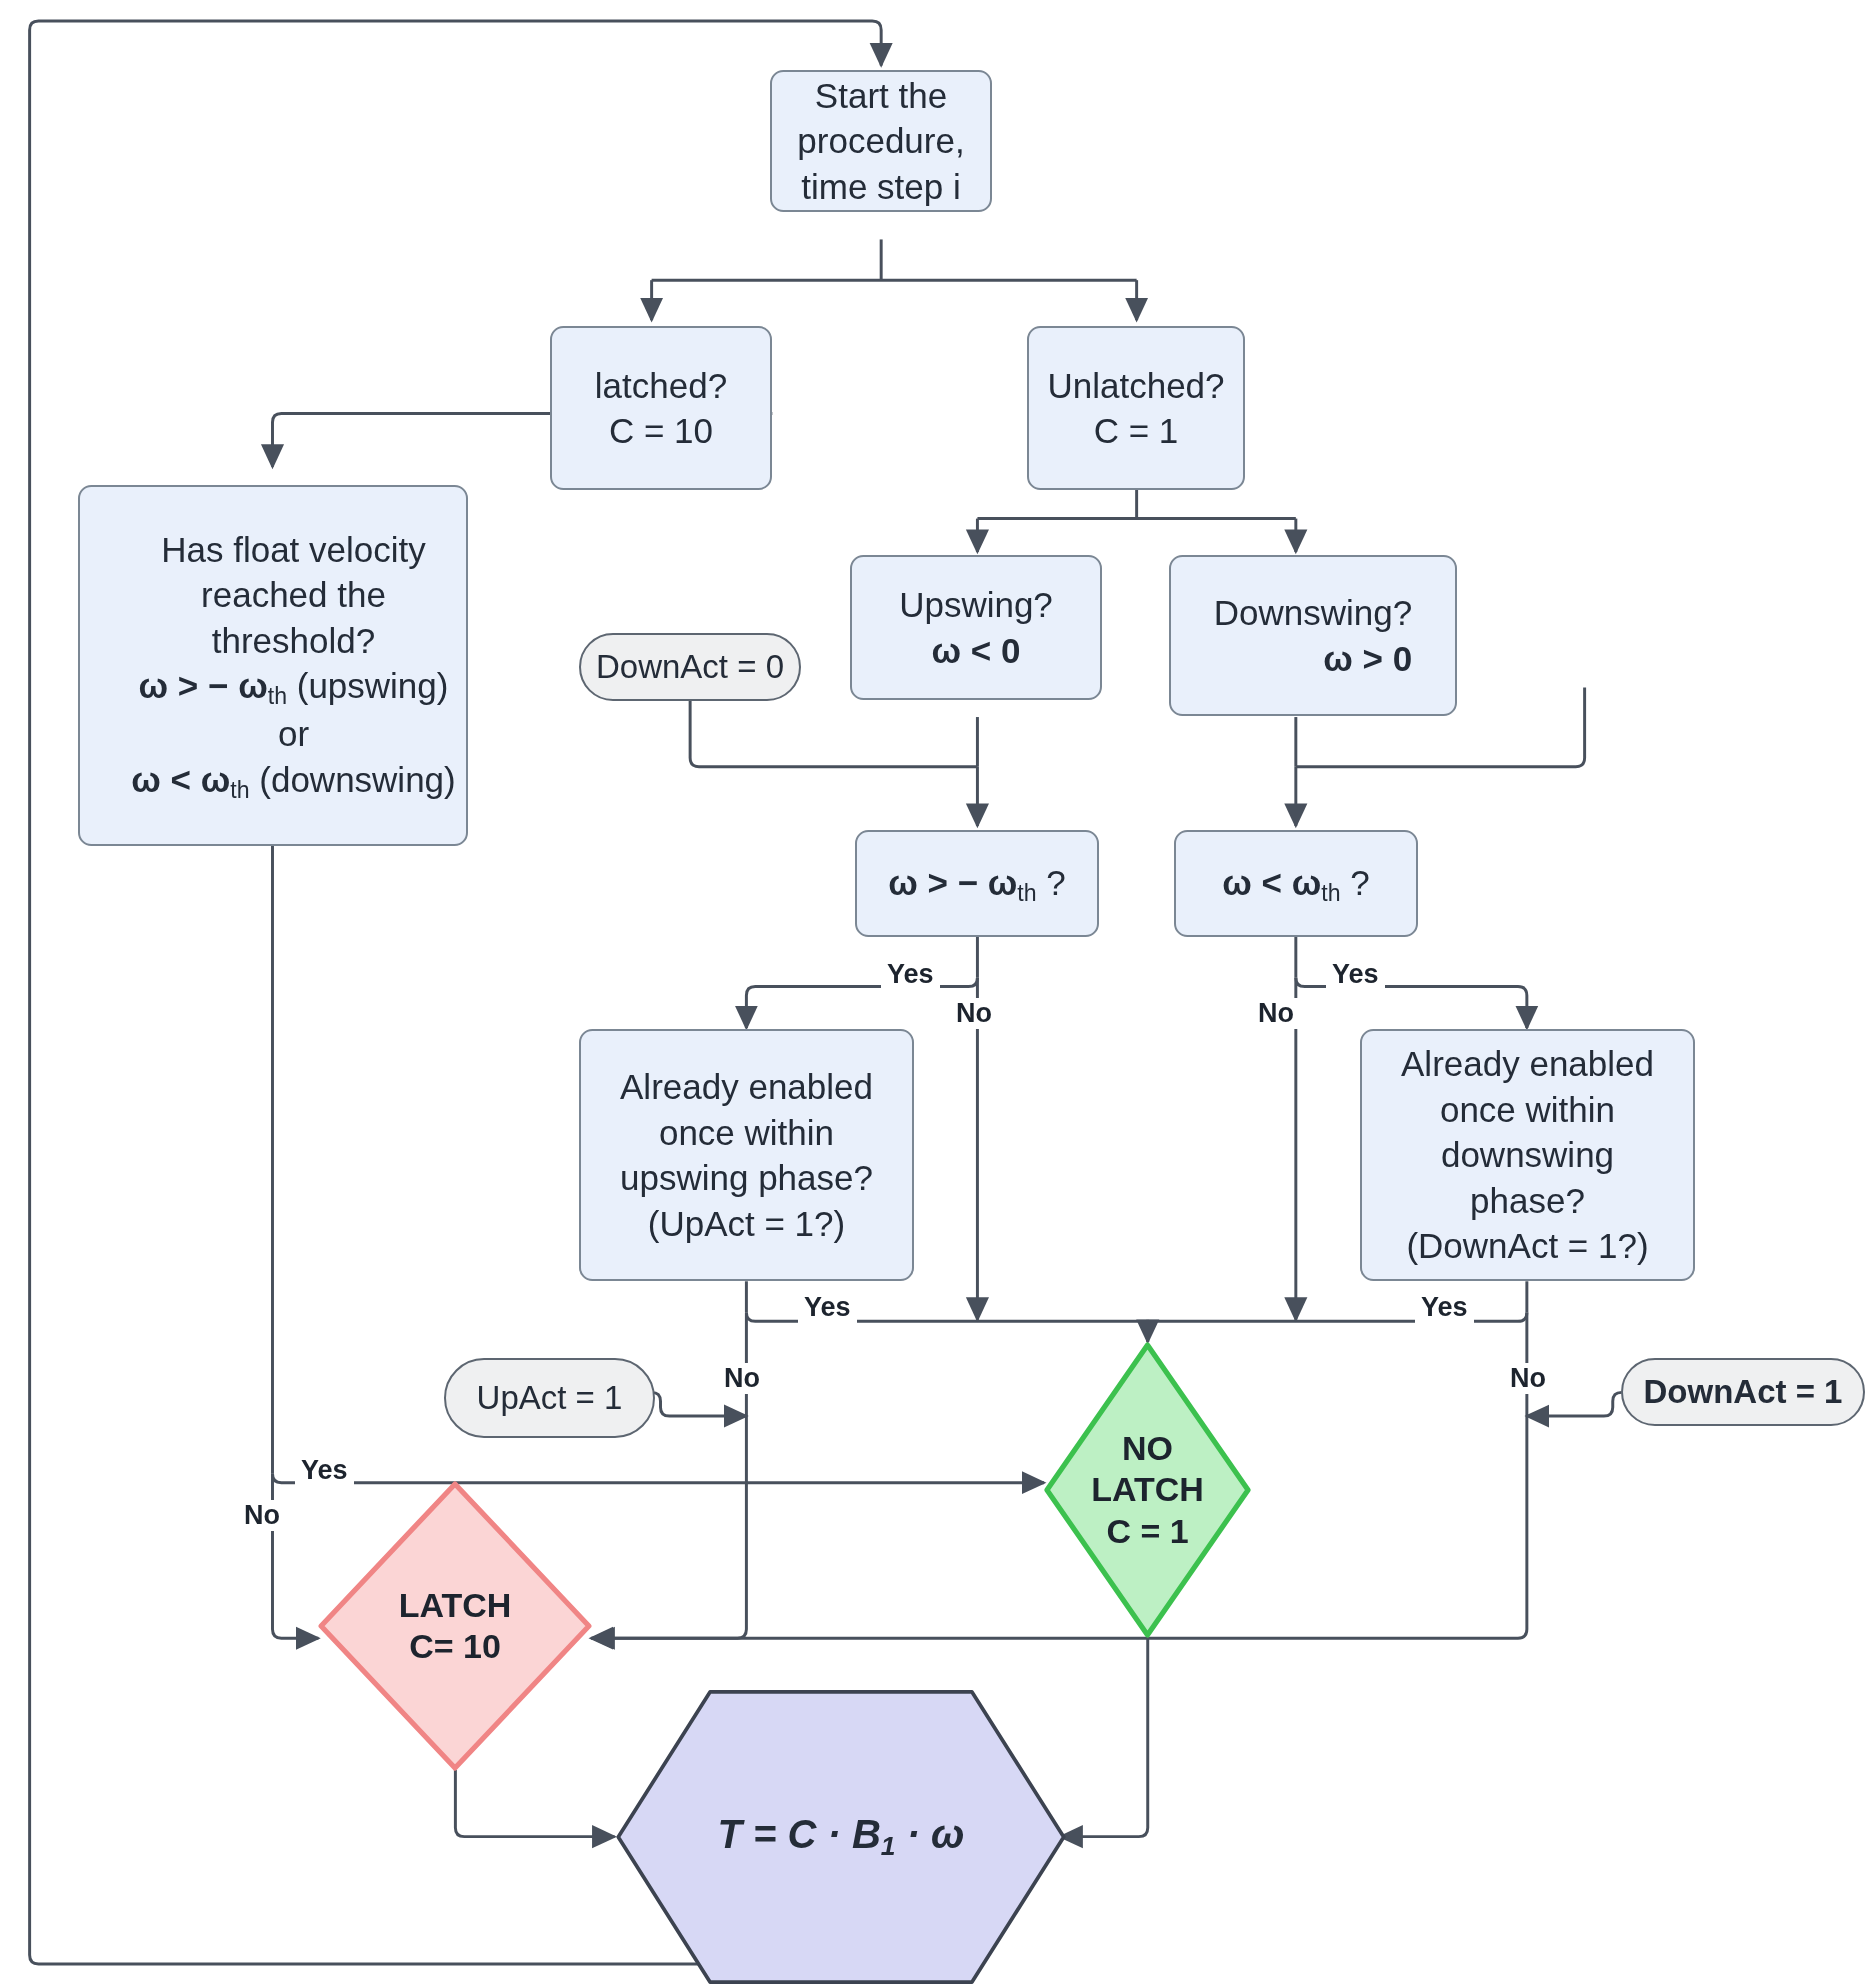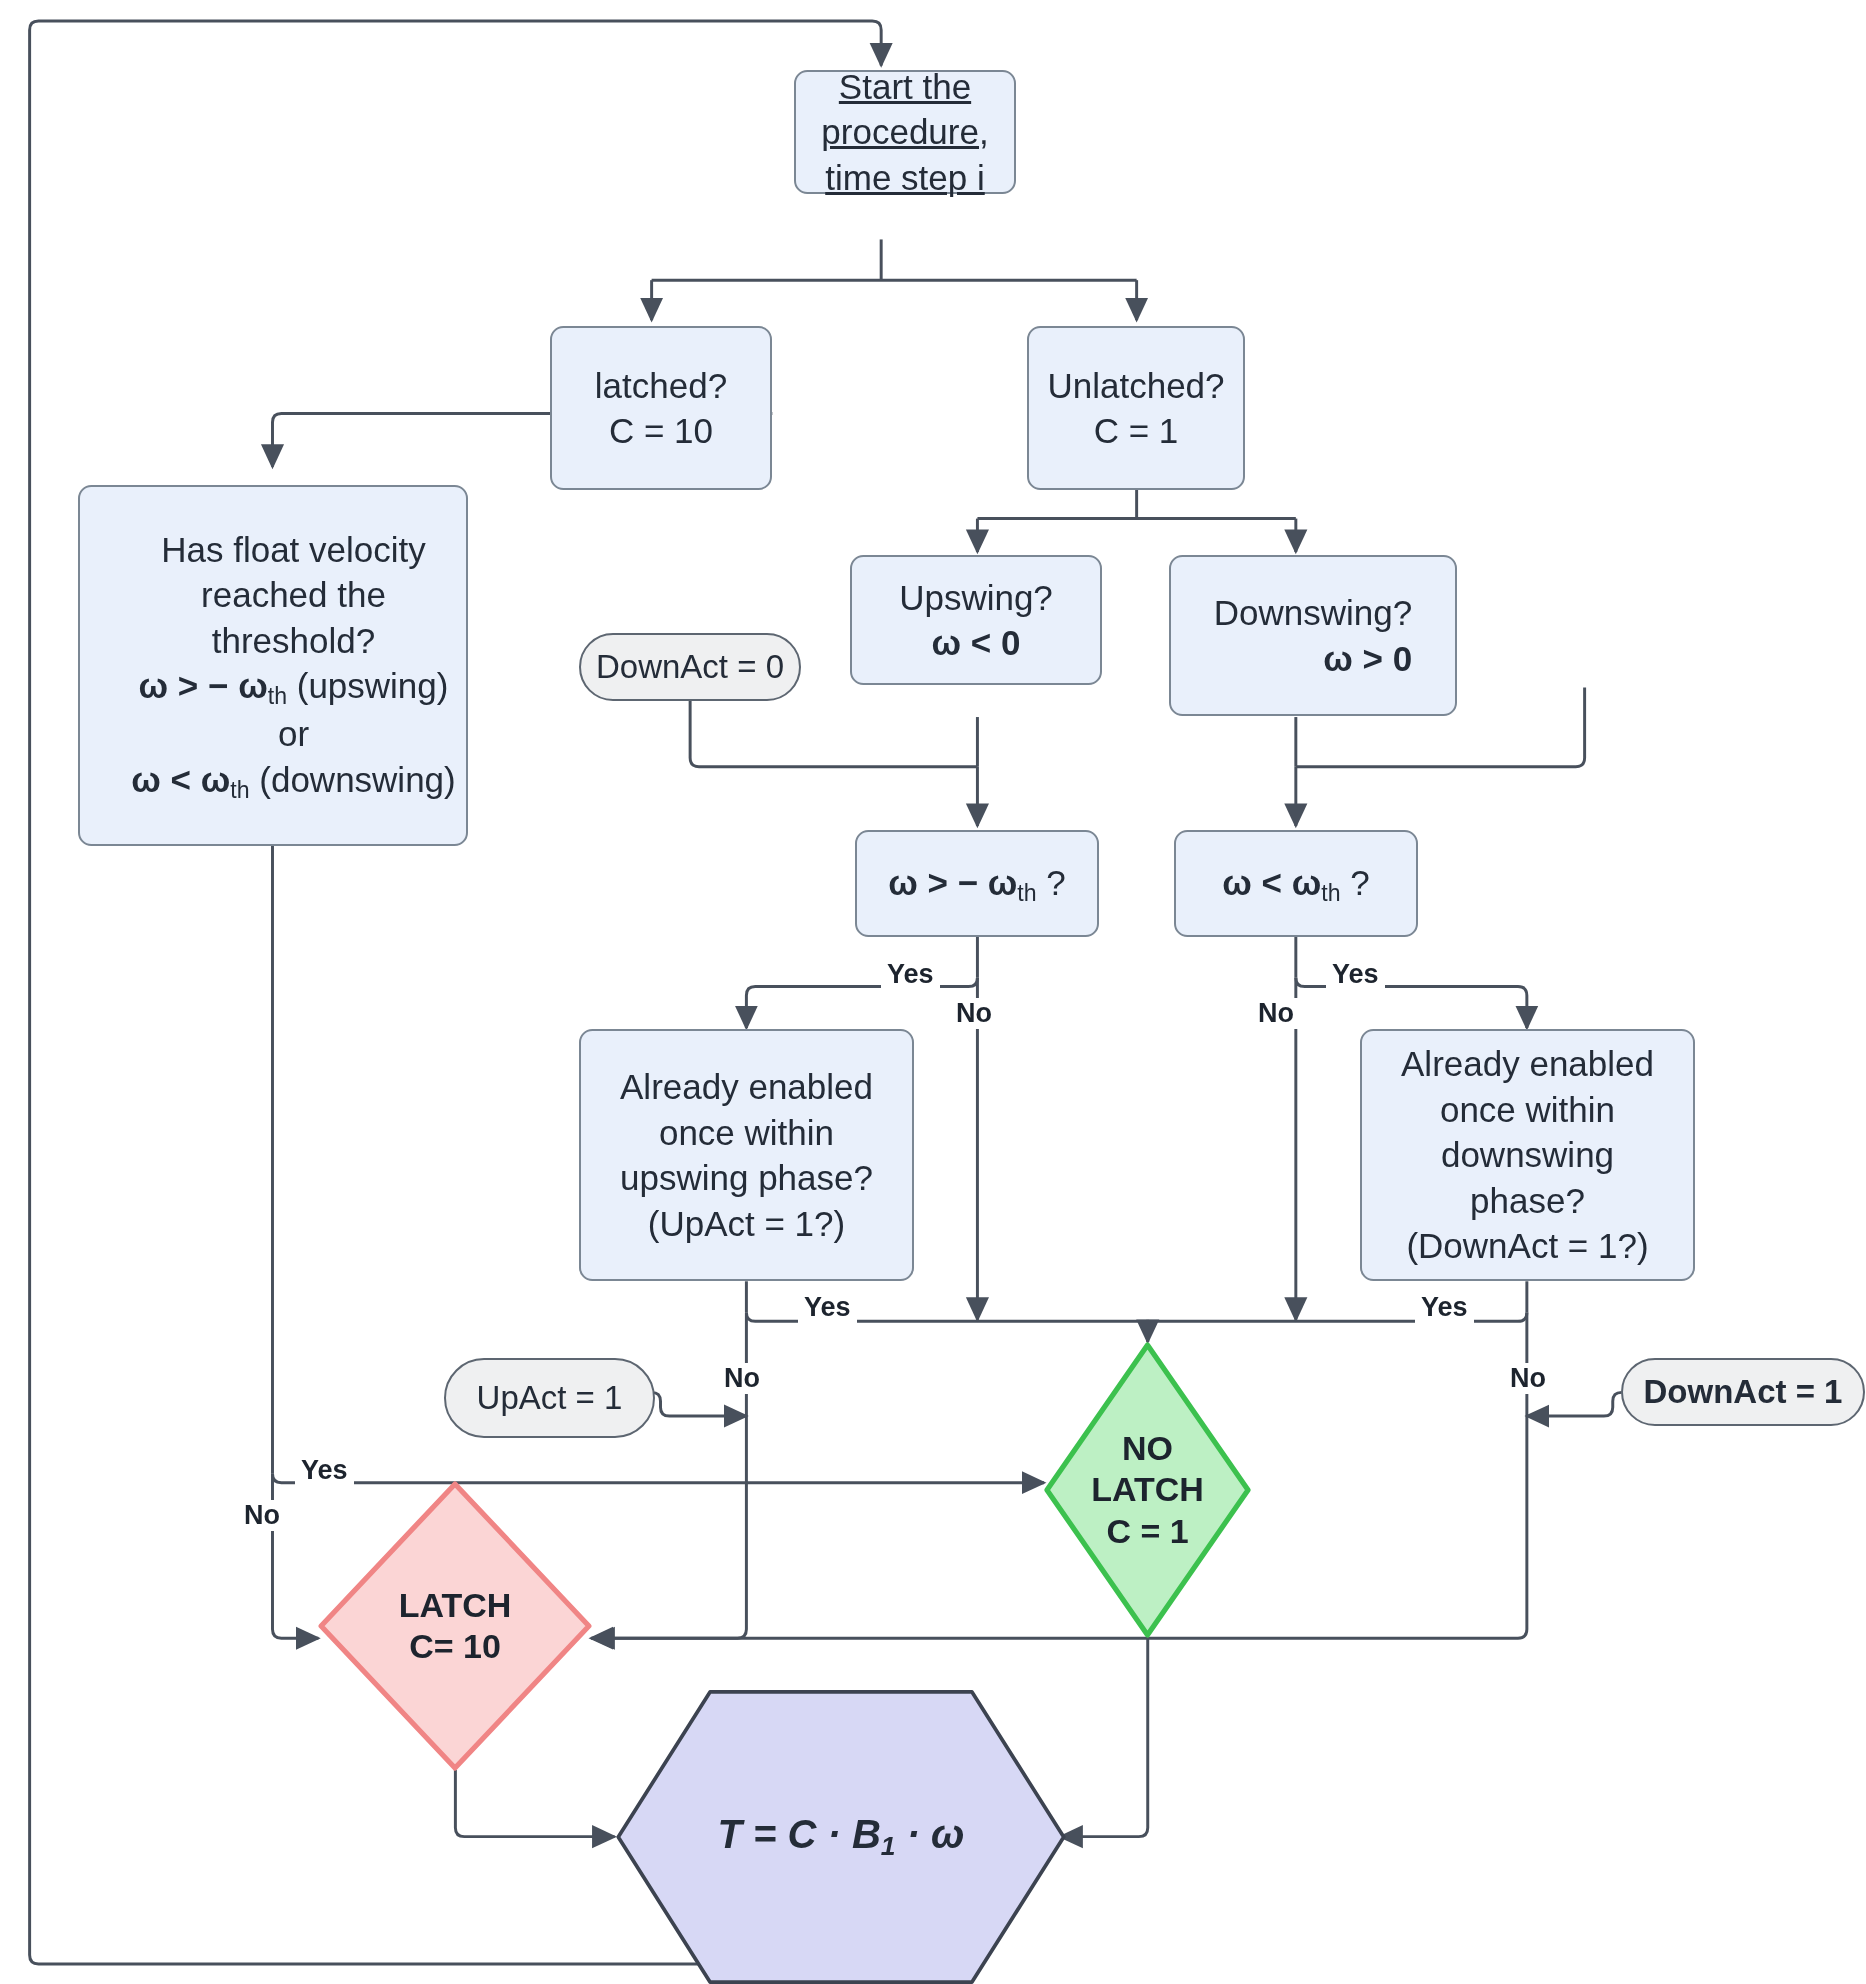--- a/index.html
+++ b/index.html
@@ -79,21 +79,21 @@
       <path d="M368,1990 Q368,2002 380,2002 L1410,2002" marker-end="url(#ah)"></path>
       <path d="M368,1990 L368,2200 Q368,2212 380,2212 L430,2212" marker-end="url(#ah)"></path>
 
       <path d="M615,2390 L615,2468 Q615,2480 627,2480 L830,2480" marker-end="url(#ah)"></path>
 
       <path d="M1550,2212 L1550,2468 Q1550,2480 1538,2480 L1432,2480" marker-end="url(#ah)"></path>
 
     </g>
   </svg>
 
-  <div class="node proc" style="left:794px;top:70px;width:222px;height:124px;text-decoration:underline;">
+  <div class="node proc" style="left:770px;top:70px;width:222px;height:142px;">
     <div>
       <span>Start the</span><br>
       <span>procedure,</span><br>
       <span>time step i</span>
     </div>
   </div>
 
   <div class="node proc" style="left:550px;top:326px;width:222px;height:164px;">
     <div>
       <span>latched?</span><br>
@@ -112,21 +112,21 @@
     <div>
       <span>Has float velocity</span><br>
       <span>reached the</span><br>
       <span>threshold?</span><br>
       <span class="omega">ω  &gt; − ω</span><span class="sub">th</span><span>  (upswing)</span><br>
       <span>or</span><br>
       <span class="omega">ω &lt; ω</span><span class="sub">th</span><span> (downswing)</span>
     </div>
   </div>
 
-  <div class="node proc" style="left:850px;top:555px;width:252px;height:130px;">
+  <div class="node proc" style="left:850px;top:555px;width:252px;height:145px;">
     <div>
       <span>Upswing?</span><br>
       <span class="omega">ω &lt; 0</span>
     </div>
   </div>
 
   <div class="node proc" style="left:1169px;top:555px;width:288px;height:161px;text-align:right;">
     <div>
       <span>Downswing?</span><br>
       <span class="omega">ω &gt; 0</span>

